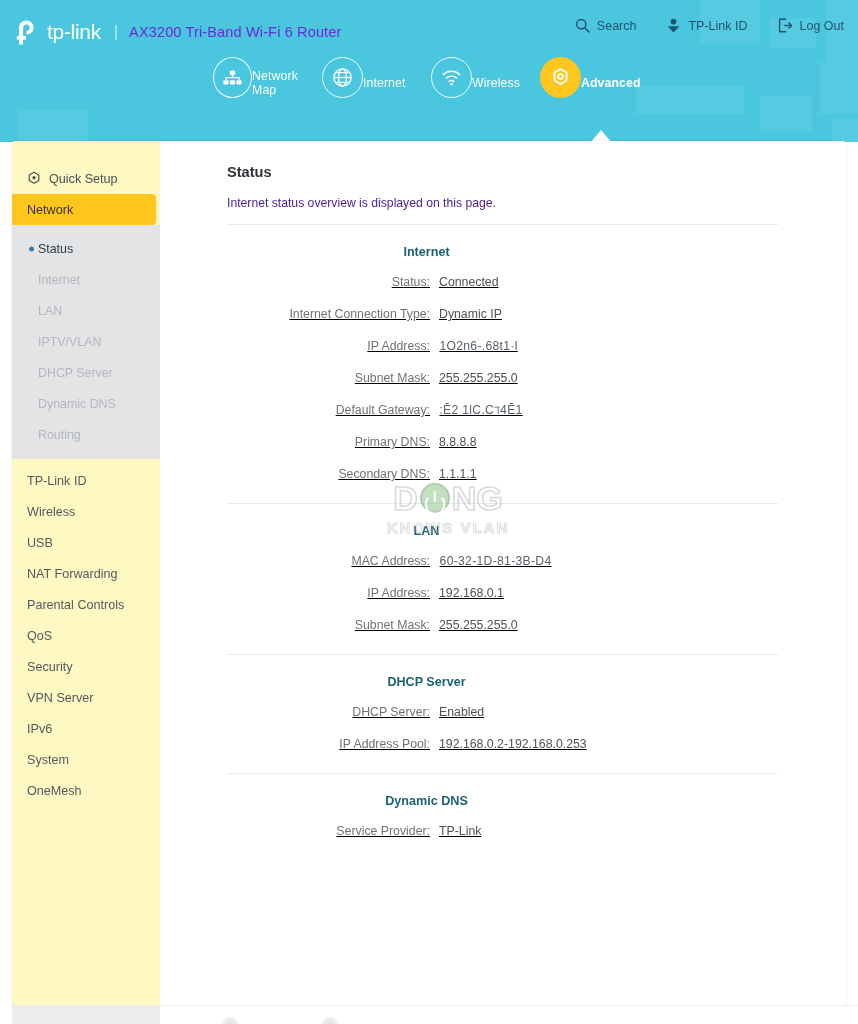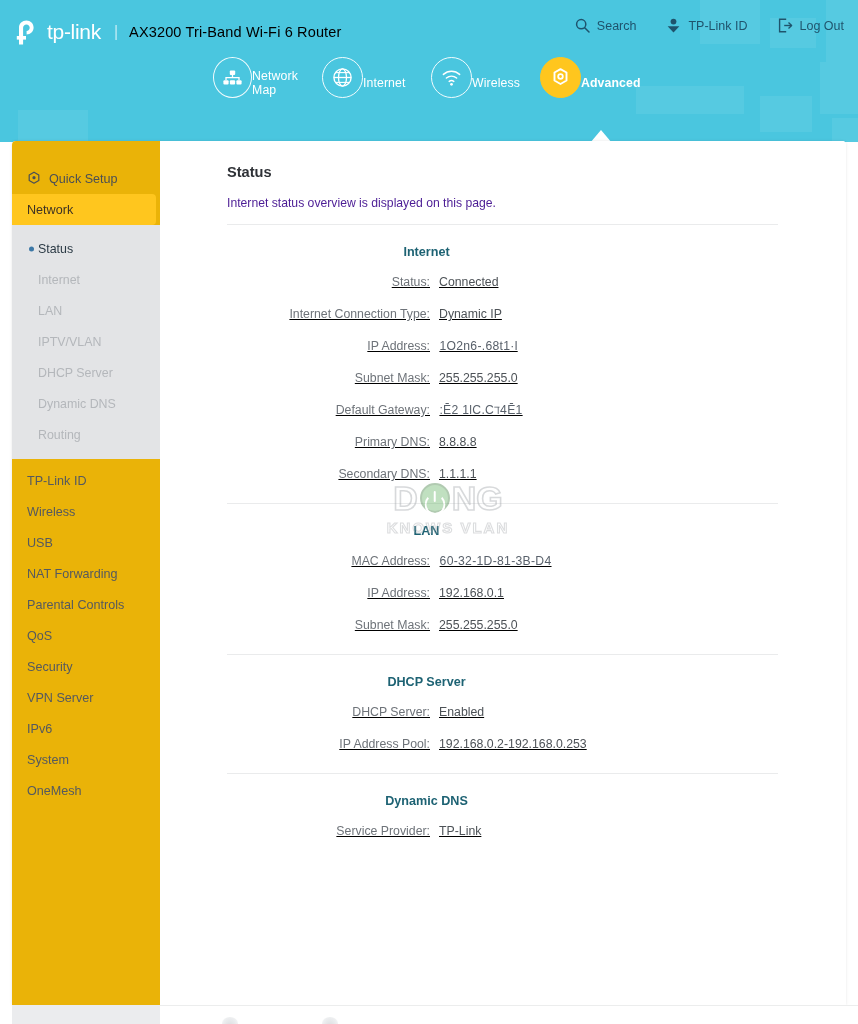--- a/index.html
+++ b/index.html
@@ -50,21 +50,21 @@
     letter-spacing: -0.3px;
     font-weight: 400;
   }
   .brand-sep {
     color: rgba(255,255,255,0.65);
     font-size: 16px;
     margin: 0 11px 0 13px;
     font-weight: 300;
   }
   .model-name {
-    color: #000000;
+    color: #6d28d9;
     font-size: 14.5px;
     font-weight: 400;
     letter-spacing: 0.15px;
   }
 
   .header-actions {
     position: absolute;
     right: 14px; top: 18px;
     display: flex;
     align-items: center;
@@ -135,21 +135,21 @@
     border-radius: 4px 4px 0 0;
     box-shadow: 0 0 3px rgba(0,0,0,0.10);
     overflow: hidden;
     display: flex;
   }
 
   
   .sidebar {
     width: 148px;
     min-width: 148px;
-    background: #eab308;
+    background: #fef9c3;
     padding-top: 23px;
     position: relative;
   }
   .side-quick {
     display: flex;
     align-items: center;
     gap: 8px;
     padding: 0 0 0 15px;
     height: 30px;
     color: #4a4f55;

